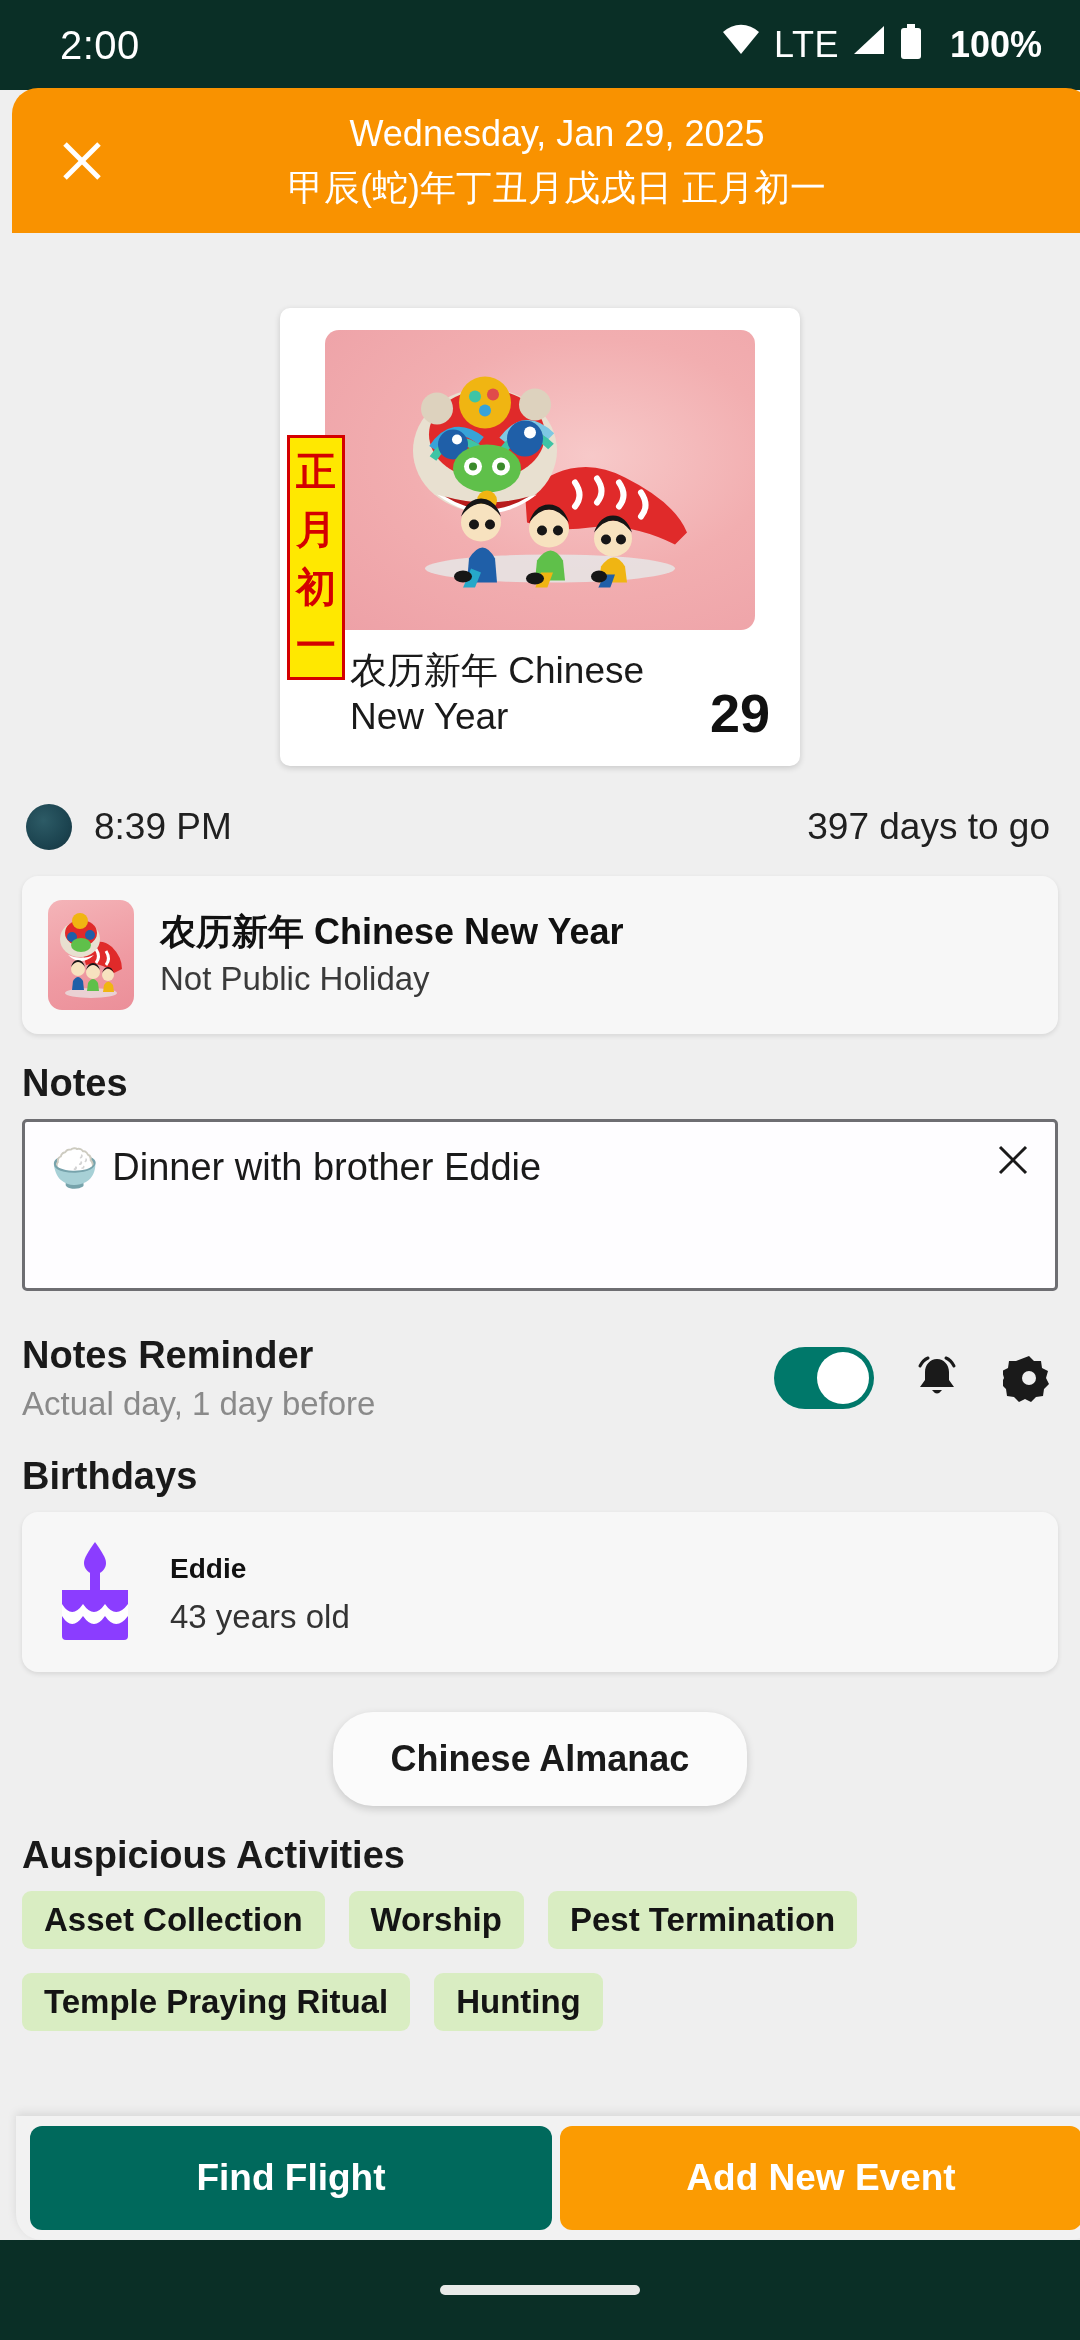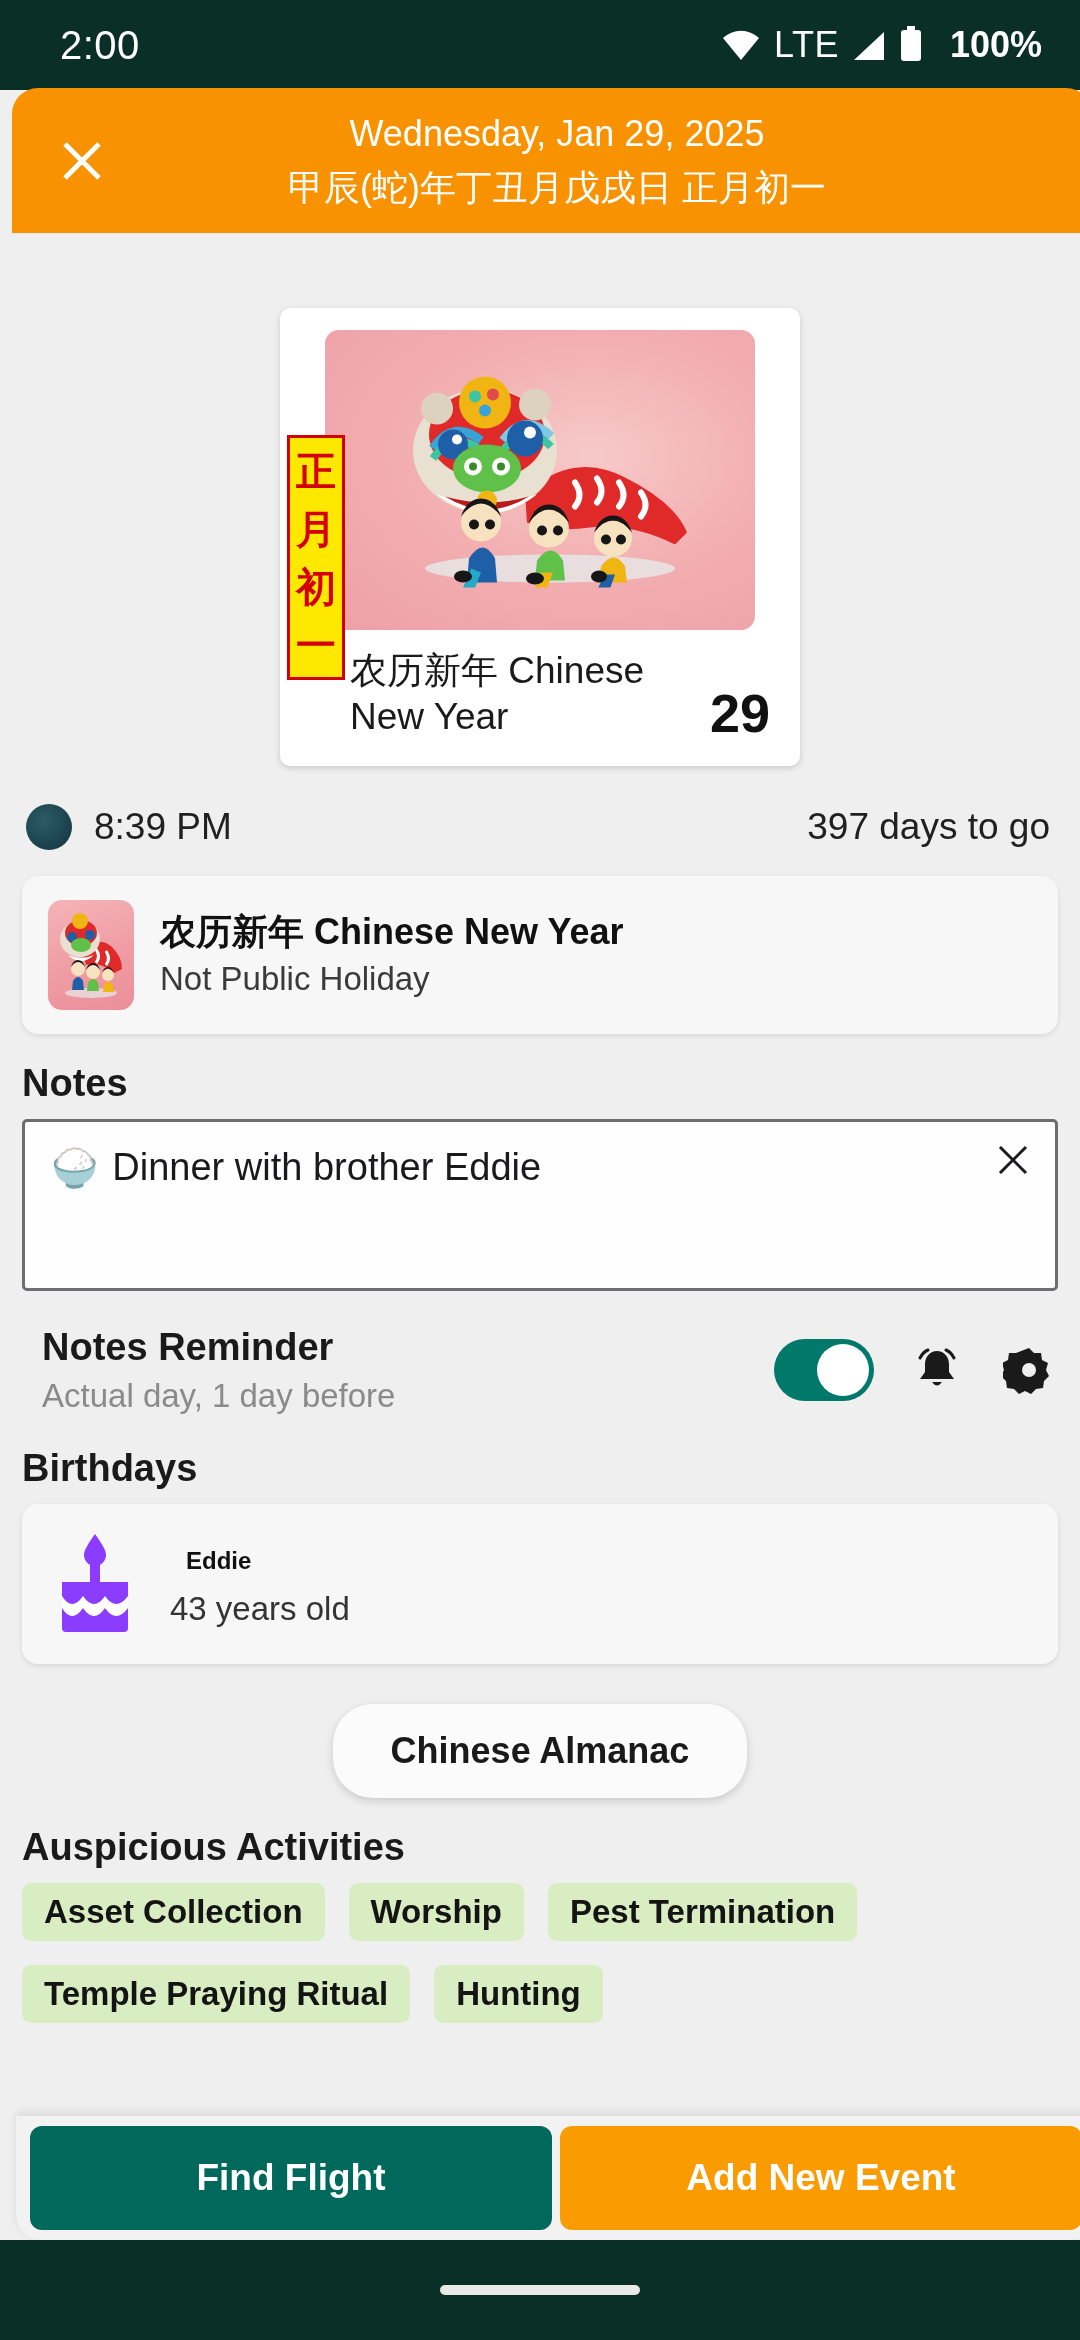--- a/index.html
+++ b/index.html
@@ -12,21 +12,21 @@
   .phone { position: relative; width: 1080px; height: 2340px; background: #efefef; }
 
   
   .statusbar {
     position: absolute; top: 0; left: 0; width: 1080px; height: 90px;
     background: #0a2f26; color: #ffffff;
     display: flex; align-items: center; justify-content: space-between;
     padding: 0 38px 0 60px;
   }
   .sb-time { font-size: 40px; font-weight: 400; letter-spacing: .5px; }
-  .sb-right { display: flex; align-items: flex-end; gap: 13px; }
+  .sb-right { display: flex; align-items: flex-start; gap: 13px; }
   .sb-lte { font-size: 36px; font-weight: 400; letter-spacing: .5px; }
   .sb-batt-pct { font-size: 36px; font-weight: 700; margin-left: 14px; }
 
   
   .header {
     position: absolute; top: 88px; left: 12px; width: 1080px; height: 145px;
     background: #f99200;
     border-top-left-radius: 26px; border-top-right-radius: 26px;
     display: flex; align-items: center;
   }
@@ -124,43 +124,42 @@
   .note-emoji { font-size: 38px; line-height: 1; }
   .note-text { font-size: 38px; color: #1a1a1a; }
   .note-clear {
     position: absolute; right: 18px; top: 14px; width: 48px; height: 48px;
     display: flex; align-items: center; justify-content: center; cursor: pointer;
   }
 
   
   .reminder-row {
     display: flex; align-items: center; justify-content: space-between;
-    padding: 30px 22px 0 22px;
-    margin-left: 20px;
+    padding: 38px 22px 0 22px;
   }
   .reminder-label { font-size: 38px; font-weight: 700; color: #1a1a1a; line-height: 52px; }
   .reminder-sub { font-size: 33px; color: #8a8a8a; line-height: 46px; }
   .reminder-ctrls { display: flex; align-items: center; gap: 34px; }
   .toggle {
     width: 100px; height: 62px; border-radius: 31px; background: #00786a;
     position: relative; cursor: pointer; flex: none;
   }
   .toggle .knob {
     position: absolute; right: 5px; top: 5px; width: 52px; height: 52px;
     border-radius: 50%; background: #ffffff;
   }
   .icon-btn { width: 58px; height: 58px; display: flex; align-items: center; justify-content: center; cursor: pointer; }
 
   
   .bday-card {
     margin: 0 22px; background: #f7f7f7; border-radius: 16px;
     box-shadow: 0 2px 5px rgba(0,0,0,.10);
     display: flex; align-items: center; gap: 28px; padding: 26px 26px;
   }
-  .bday-name { font-size: 24px; font-weight: 700; color: #111; line-height: 50px; margin-left: 16px; }
+  .bday-name { font-size: 28px; font-weight: 700; color: #111; line-height: 50px; }
   .bday-age { font-size: 33px; color: #333; line-height: 46px; }
 
   
   .almanac-wrap { display: flex; justify-content: center; padding: 40px 0 0; }
   .almanac-btn {
     background: #fbfbfb; border-radius: 40px; padding: 26px 58px;
     font-size: 36px; font-weight: 700; color: #1a1a1a;
     box-shadow: 0 3px 8px rgba(0,0,0,.16); cursor: pointer;
   }
 

